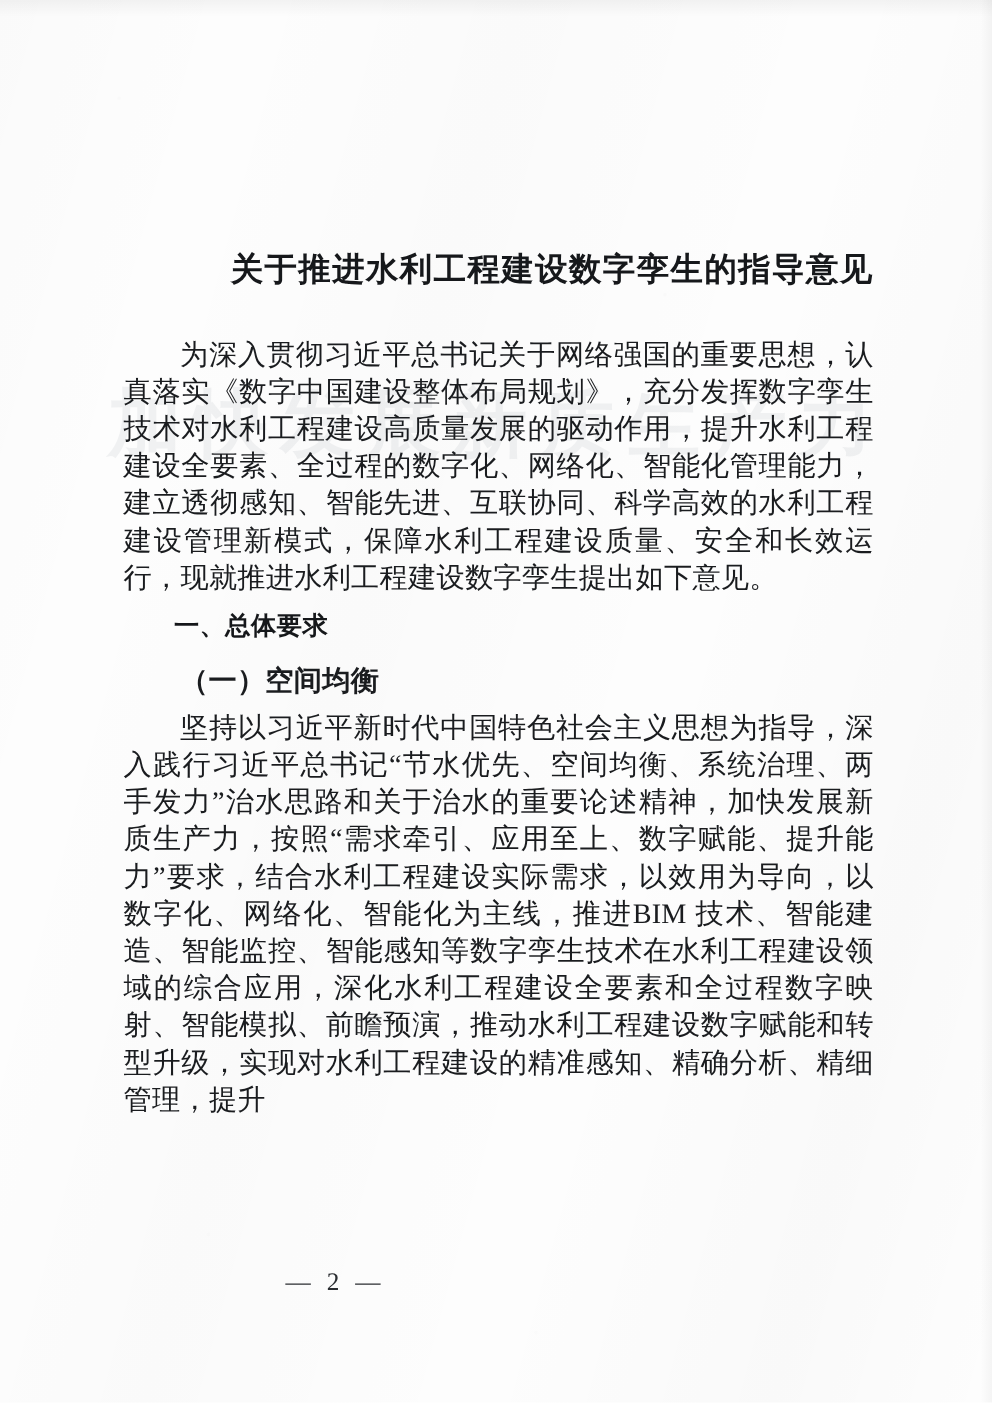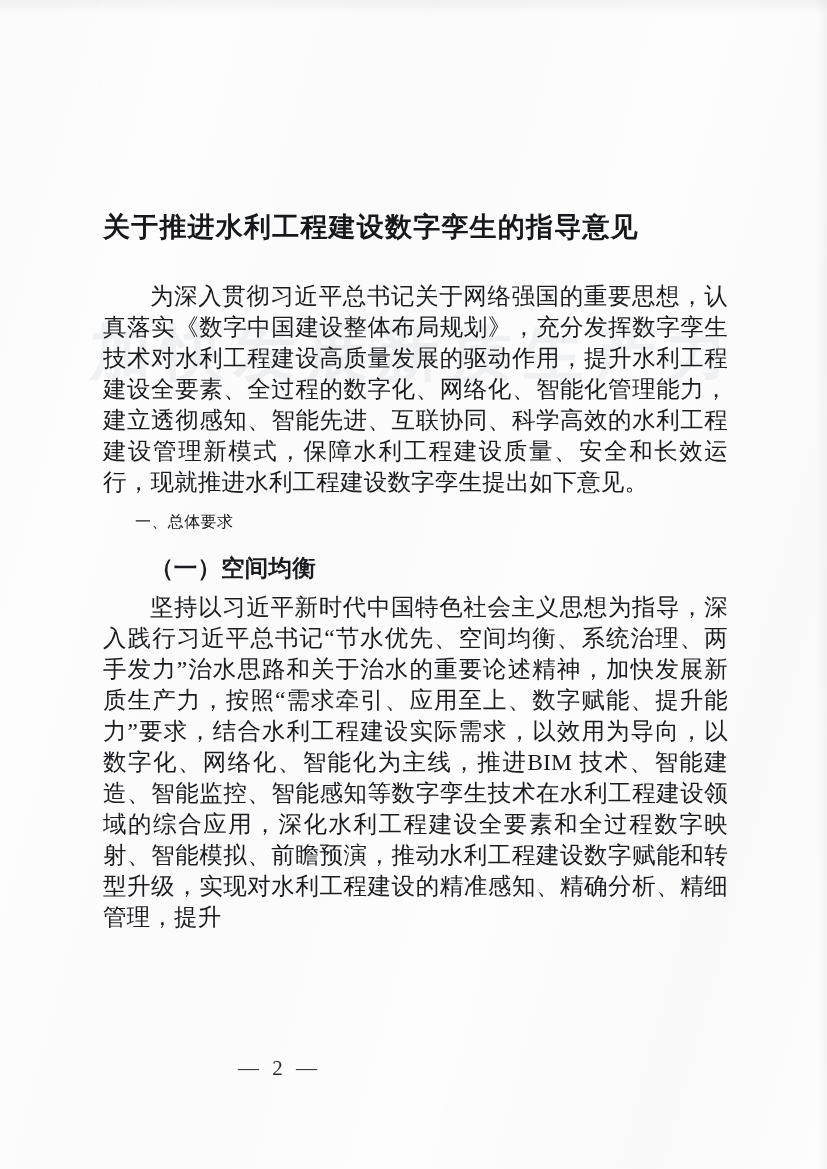--- a/index.html
+++ b/index.html
@@ -78,22 +78,22 @@
     position: absolute;
     left: 103px;
     top: 0;
     width: 625px;
     z-index: 2;
   }
 
   .doc-title {
     margin: 0;
     padding-top: 210px;
-    text-align: left;
-    font-family: Liberation Sans, sans-serif;
+    text-align: right;
+    font-family: Liberation Mono, monospace;
     font-weight: 700;
     font-size: 27px;
     letter-spacing: 1.2px;
     color: #16181b;
     line-height: 1.3;
     white-space: nowrap;
   }
 
   .para {
     margin: 0;
@@ -104,22 +104,22 @@
     text-justify: inter-character;
     letter-spacing: .2px;
     text-indent: 2em;
     font-family: "Liberation Serif", "DejaVu Serif", serif;
   }
   .para.first { margin-top: 36px; }
 
   .h-bold {
     margin: 0;
     font-family: "DejaVu Sans", "Liberation Sans", sans-serif;
-    font-weight: 400;
-    font-size: 16px;
+    font-weight: 700;
+    font-size: 21px;
     line-height: 47px;
     color: #15171a;
     text-indent: 2em;
     letter-spacing: .4px;
   }
 
   .h-sub {
     margin: 0;
     font-size: 23.5px;
     line-height: 47px;

